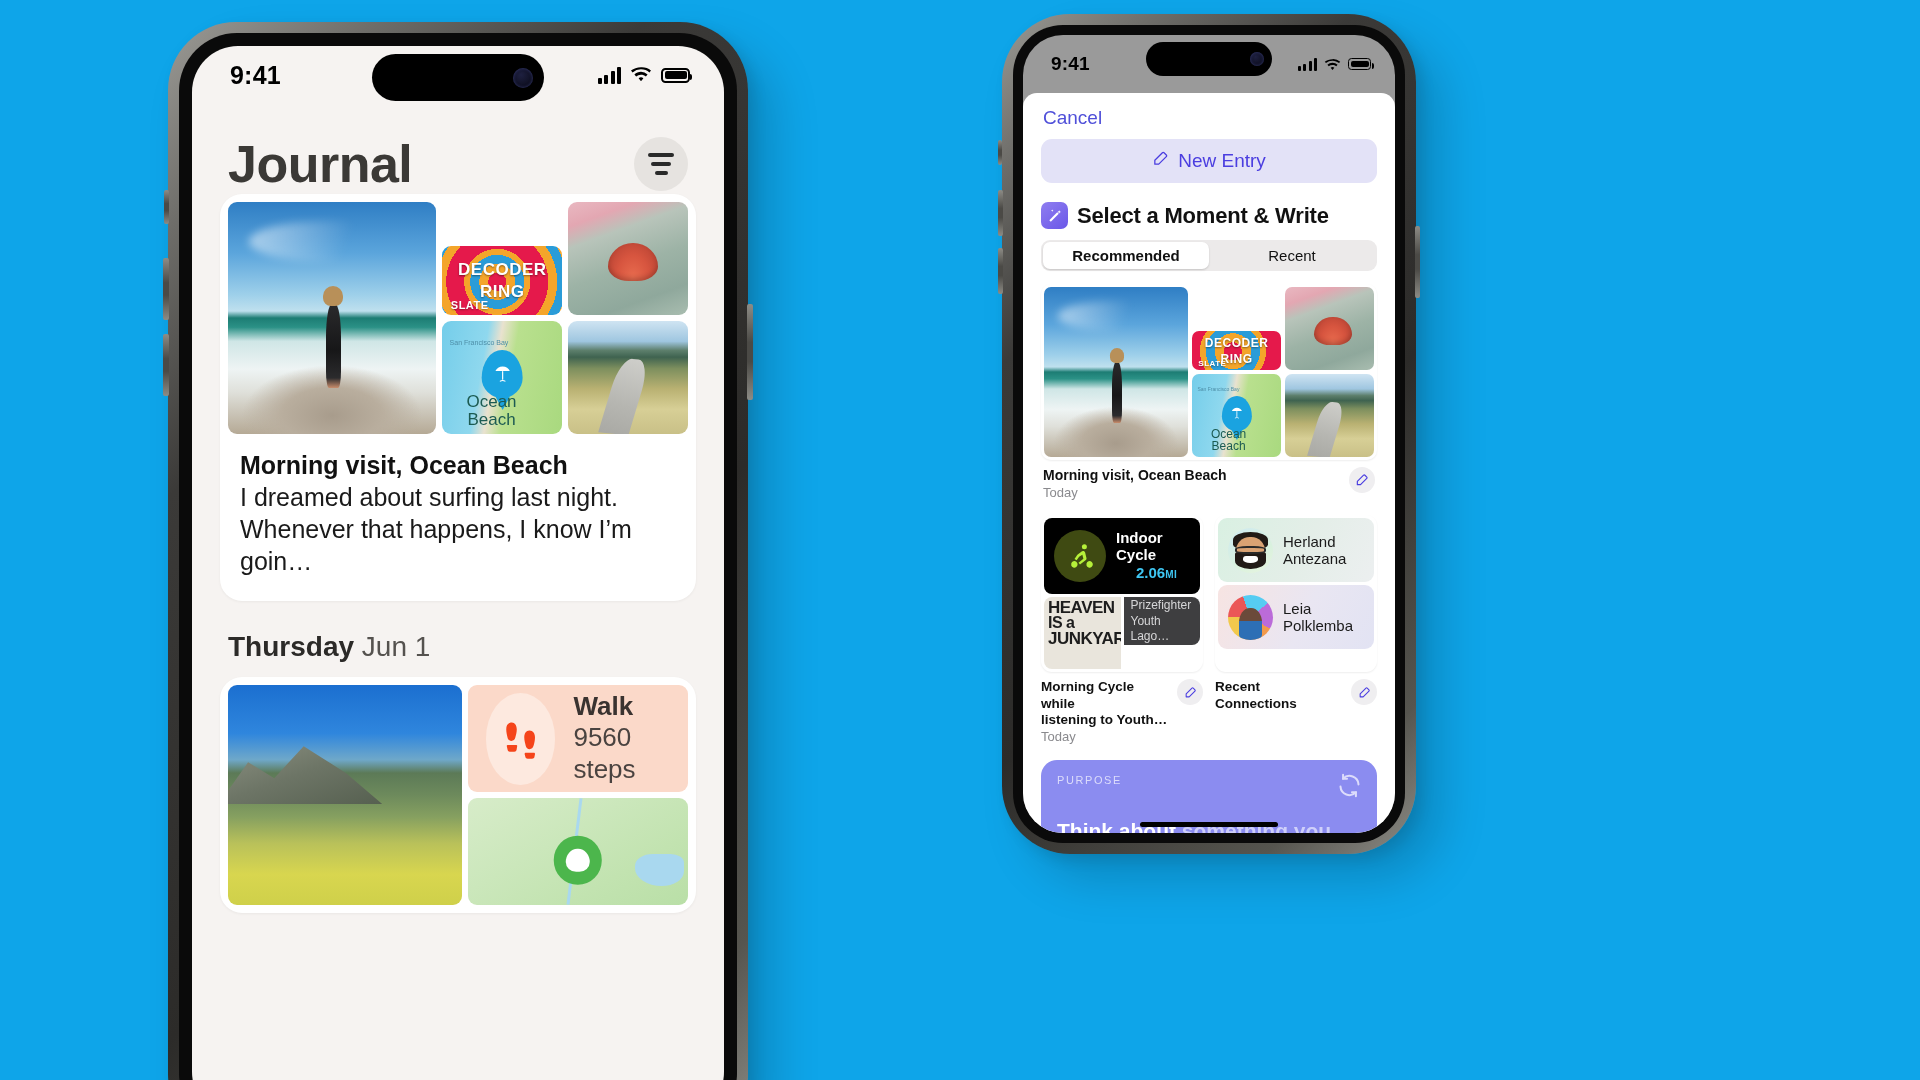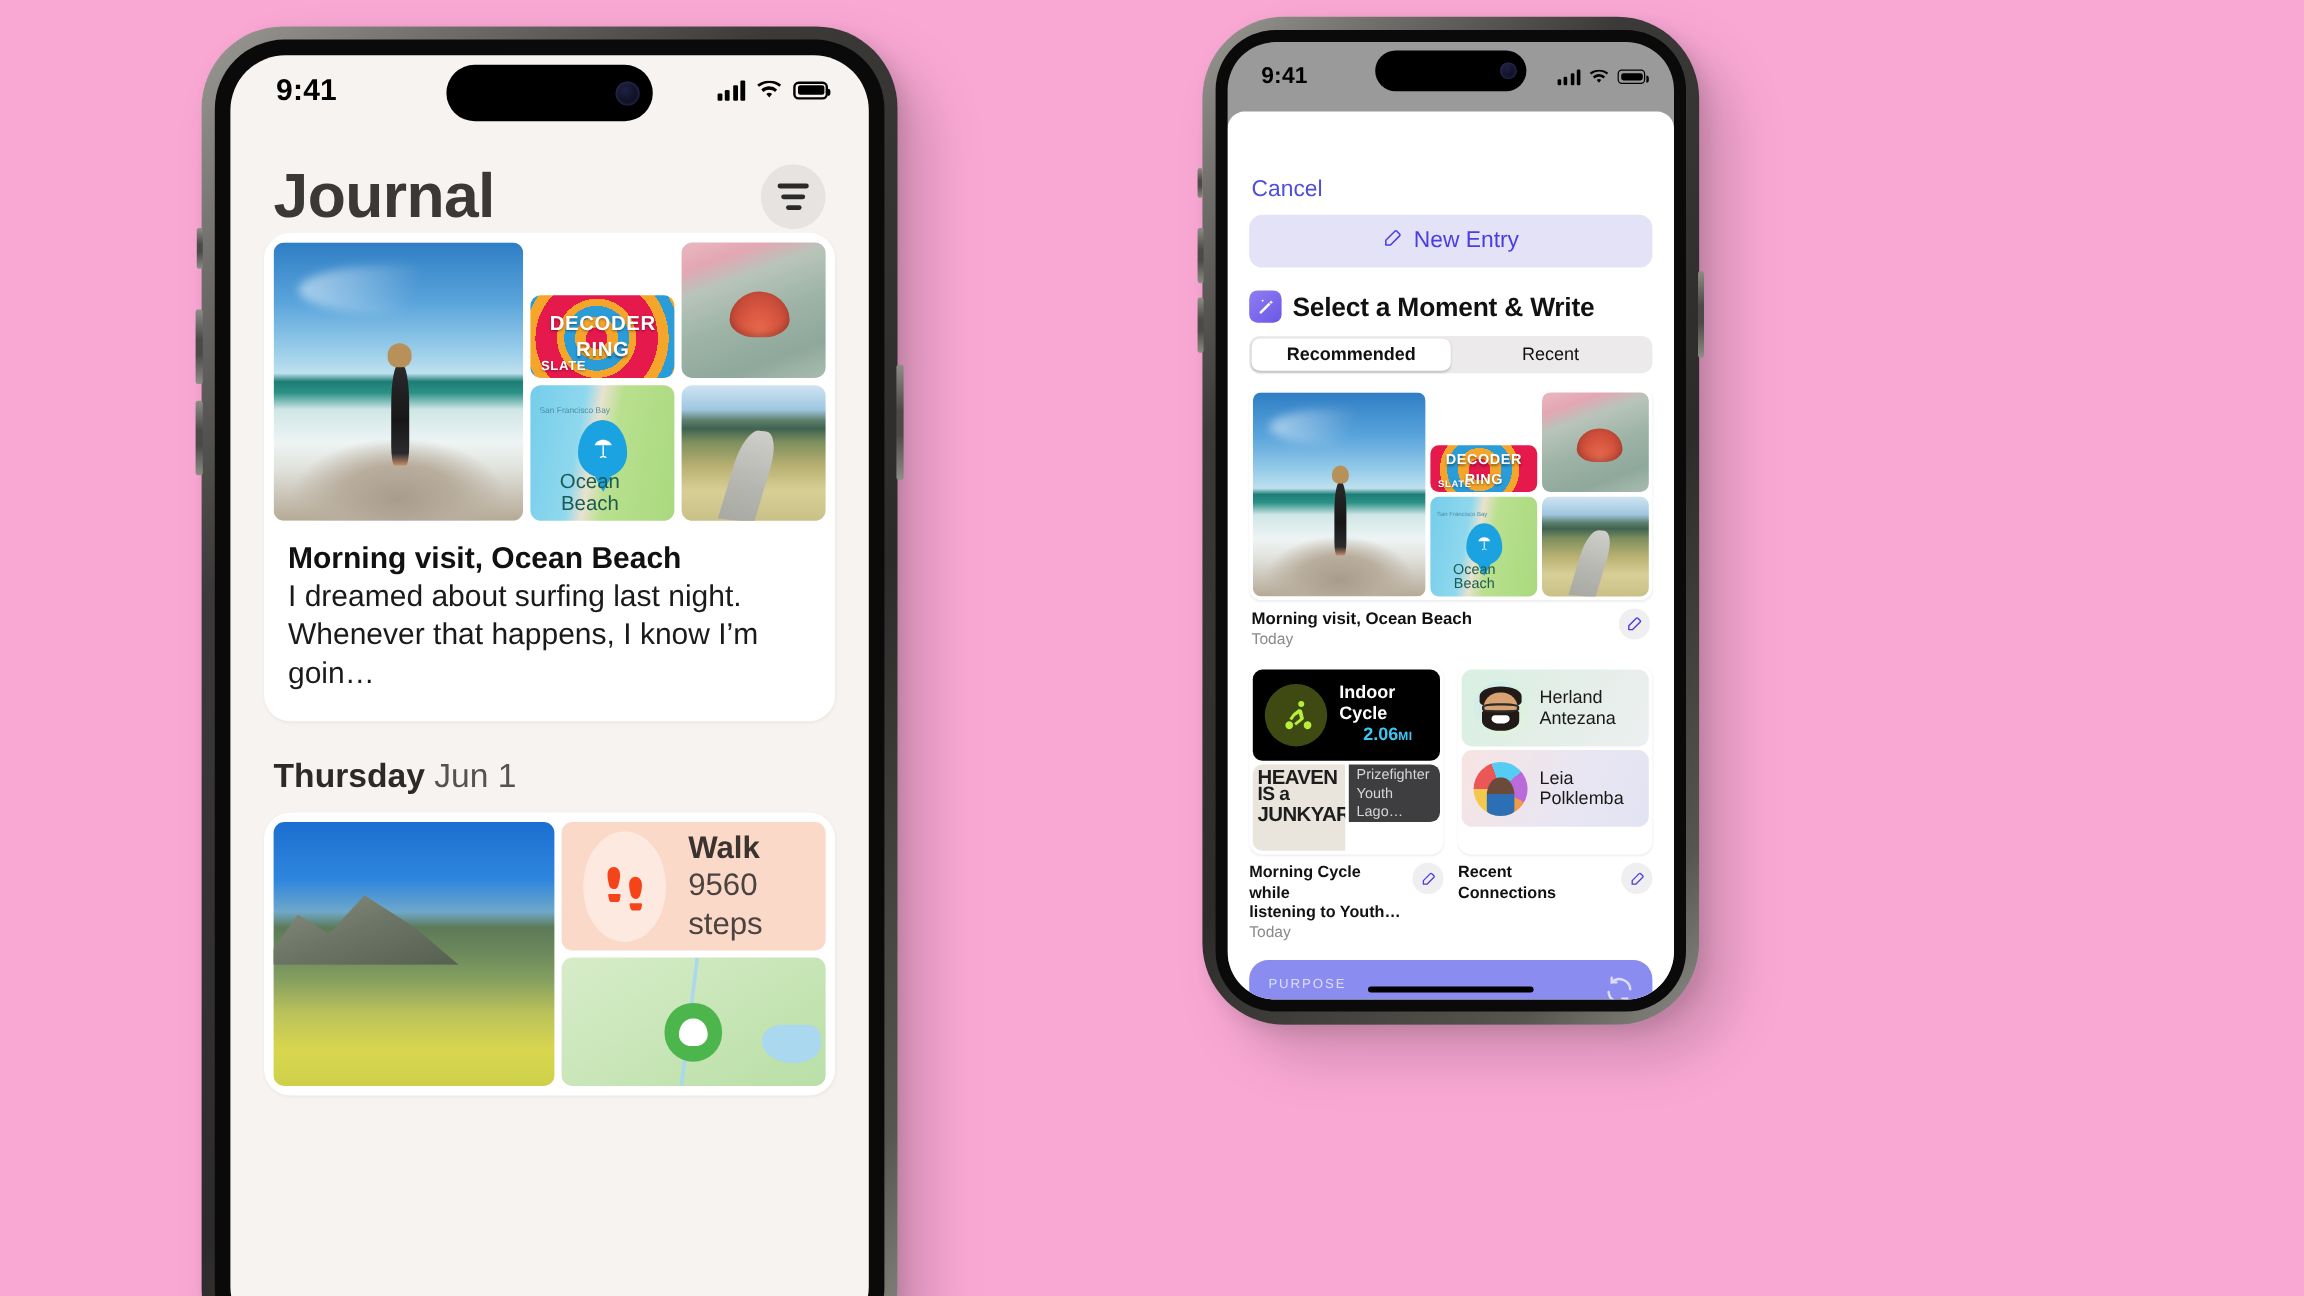--- a/index.html
+++ b/index.html
@@ -2,21 +2,21 @@
 <html><head>
 <meta charset="utf-8">
 <style>
   * { box-sizing: border-box; margin: 0; padding: 0; }
   html, body {
     width: 1920px; height: 1080px;
     background: #ffffff;
     font-family: "Liberation Sans", sans-serif;
     overflow: hidden;
   }
-  .stage { position: relative; width: 1920px; height: 1080px; background: #f9a8d4; }
+  .stage { position: relative; width: 1920px; height: 1080px; background: #0ea5e9; }
 
   
   .phone {
     position: absolute;
     border-radius: 68px;
     background: linear-gradient(135deg,#9b9a95 0%,#6f6e6a 12%,#3b3a38 28%,#2c2b29 60%,#56554f 88%,#8d8c86 100%);
     padding: 11px;
     box-shadow: 26px 26px 46px rgba(0,0,0,.17), 6px 6px 14px rgba(0,0,0,.10);
   }
   .phone .bezel {
@@ -244,21 +244,21 @@
   
   #phone2 { left: 1002px; top: 14px; width: 414px; height: 840px; }
   #screen2 { background: #9a9a9a; }
   #screen2 .statusbar { background: transparent; }
   .sheet {
     position:absolute; left:0; right:0; top: 58px; bottom:0;
     background:#fff; border-radius: 14px 14px 0 0;
     padding: 0 18px;
     overflow:hidden;
   }
-  .cancel { color:#4f4fd9; font-size: 19px; padding: 14px 2px 10px 2px; cursor:pointer;margin-top:40px; }
+  .cancel { color:#4f4fd9; font-size: 19px; padding: 14px 2px 10px 2px; cursor:pointer; }
   .new-entry {
     background:#e3e2f7; border-radius: 11px; height: 44px;
     display:flex; align-items:center; justify-content:center; gap:9px;
     color:#4b3ee0; font-size:19px; font-weight:500; cursor:pointer;
   }
   .sec-head {
     display:flex; align-items:center; gap:9px; margin: 19px 0 11px 0;
   }
   .wand {
     width:27px; height:27px; border-radius:7px;

